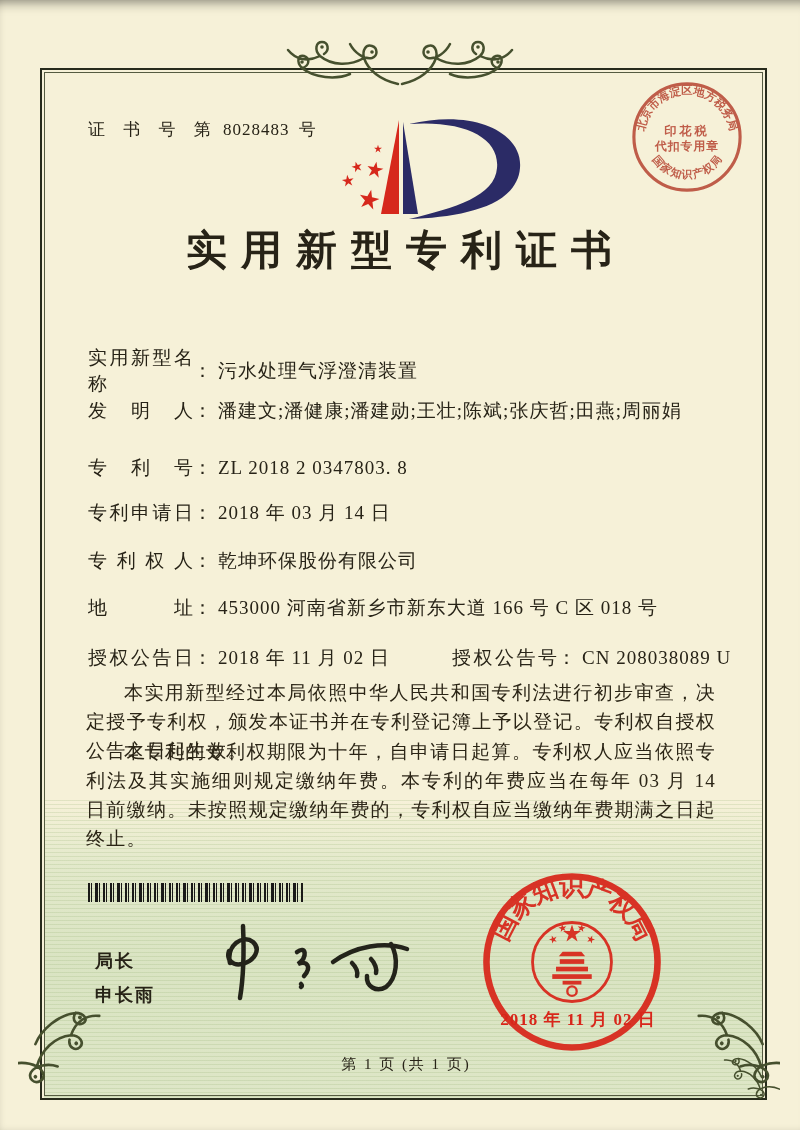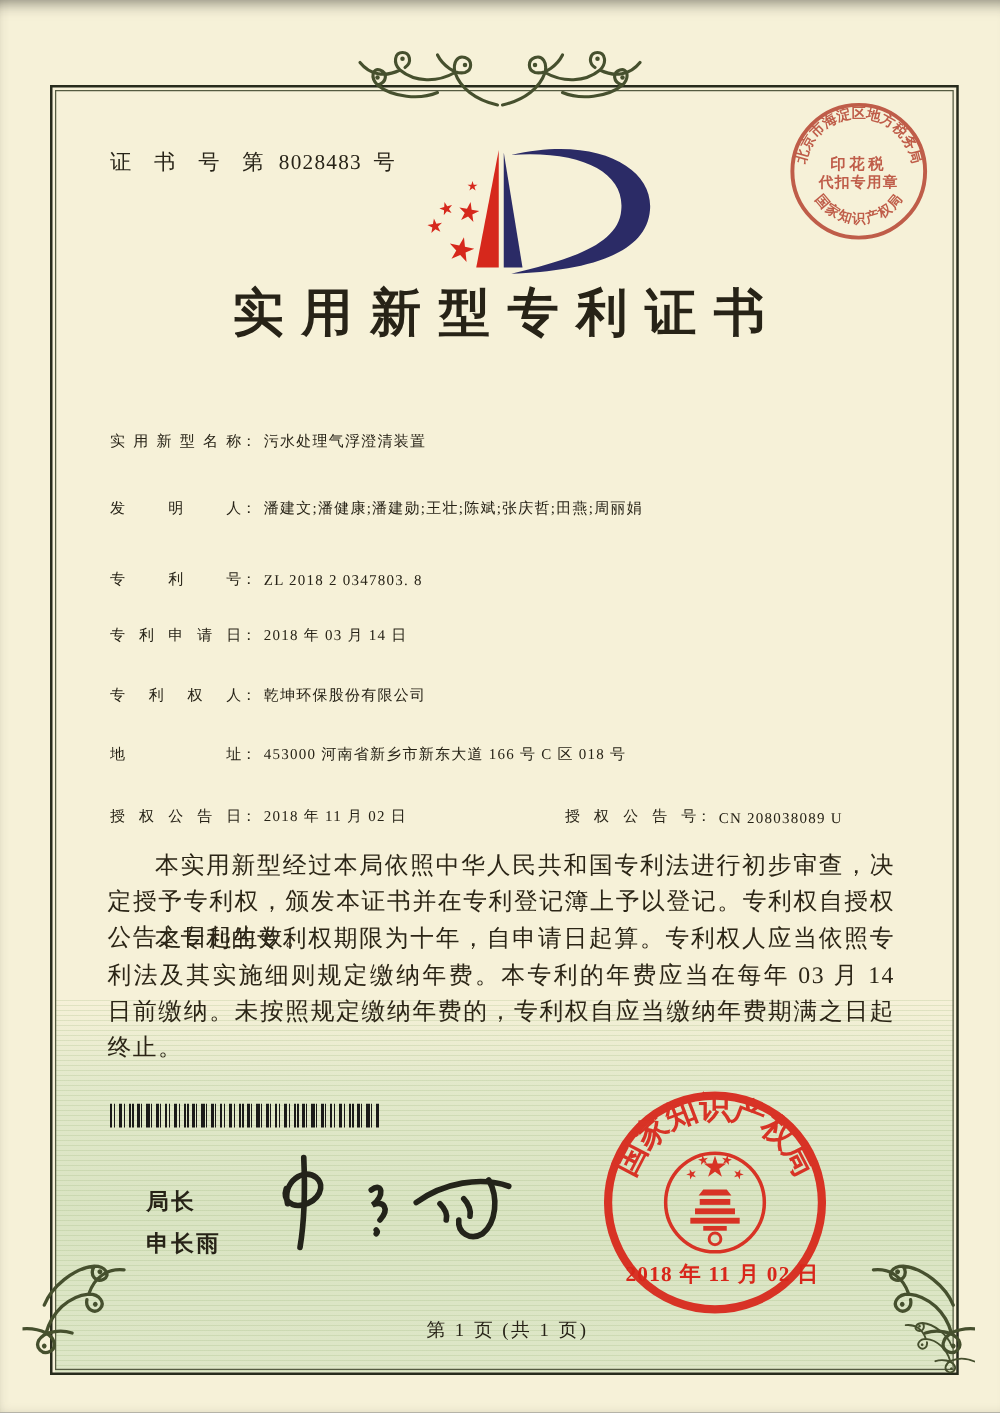--- a/index.html
+++ b/index.html
@@ -21,34 +21,34 @@
   
   .guilloche{
     position:absolute;left:44px;right:49px;top:800px;height:298px;z-index:1;
     background:
       repeating-linear-gradient(180deg, rgba(140,170,105,.20) 0 1px, rgba(0,0,0,0) 1px 4px),
       linear-gradient(180deg, rgba(223,232,202,0) 0%, rgba(220,230,198,.75) 22%, rgba(216,227,193,.95) 55%, rgba(219,229,197,.9) 100%);
   }
   .certno{left:88px;top:118px;font-size:17px;letter-spacing:1px;z-index:10;}
   .certno .lbl{letter-spacing:7px;}
   .title{left:0;right:0;top:223px;text-align:center;font-size:41px;font-weight:bold;letter-spacing:14px;z-index:10;}
-  .fieldrow{left:88px;width:640px;font-size:12px;z-index:10;display:flex;align-items:flex-end;}
+  .fieldrow{left:88px;width:640px;font-size:19px;z-index:10;display:flex;align-items:center;}
   .flabel{display:inline-block;width:105px;text-align:justify;text-align-last:justify;text-justify:inter-character;flex:none;}
   .fcolon{flex:none;margin-right:6px;}
   .fvalue{letter-spacing:1px;}
   .para{left:86px;width:630px;font-size:19px;line-height:29px;text-align:justify;text-indent:2em;letter-spacing:1.2px;z-index:10;color:#2b2516;}
   .barcode{left:88px;top:883px;width:216px;height:19px;z-index:10;
     background:repeating-linear-gradient(90deg,
       #1a1a18 0 2px, rgba(0,0,0,0) 2px 3px,
       #1a1a18 3px 4px, rgba(0,0,0,0) 4px 7px,
       #1a1a18 7px 10px, rgba(0,0,0,0) 10px 11px,
       #1a1a18 11px 12px, rgba(0,0,0,0) 12px 15px,
       #1a1a18 15px 17px, rgba(0,0,0,0) 17px 18px,
       #1a1a18 18px 19px, rgba(0,0,0,0) 19px 22px);}
-  .director{left:95px;top:944px;font-size:18px;font-weight:bold;z-index:10;font-family:"Liberation Sans","DejaVu Sans",sans-serif;letter-spacing:2px;line-height:34px;margin-left:22px;}
+  .director{left:95px;top:944px;font-size:18px;font-weight:bold;z-index:10;font-family:"Liberation Sans","DejaVu Sans",sans-serif;letter-spacing:2px;line-height:34px;}
   .sig{left:205px;top:918px;z-index:10;}
   .seal{left:478px;top:868px;z-index:12;}
   .sealdate{left:488px;top:1008px;width:180px;text-align:center;font-size:17px;font-weight:bold;color:#d8261a;z-index:13;letter-spacing:1px;}
   .footer{left:0;right:0;top:1055px;text-align:center;font-size:15px;z-index:10;letter-spacing:2px;}
   .taxstamp{left:628px;top:78px;z-index:10;}
   .logo{left:325px;top:112px;z-index:10;}
   .orn{z-index:6;}
 </style>
 </head>
 <body>

